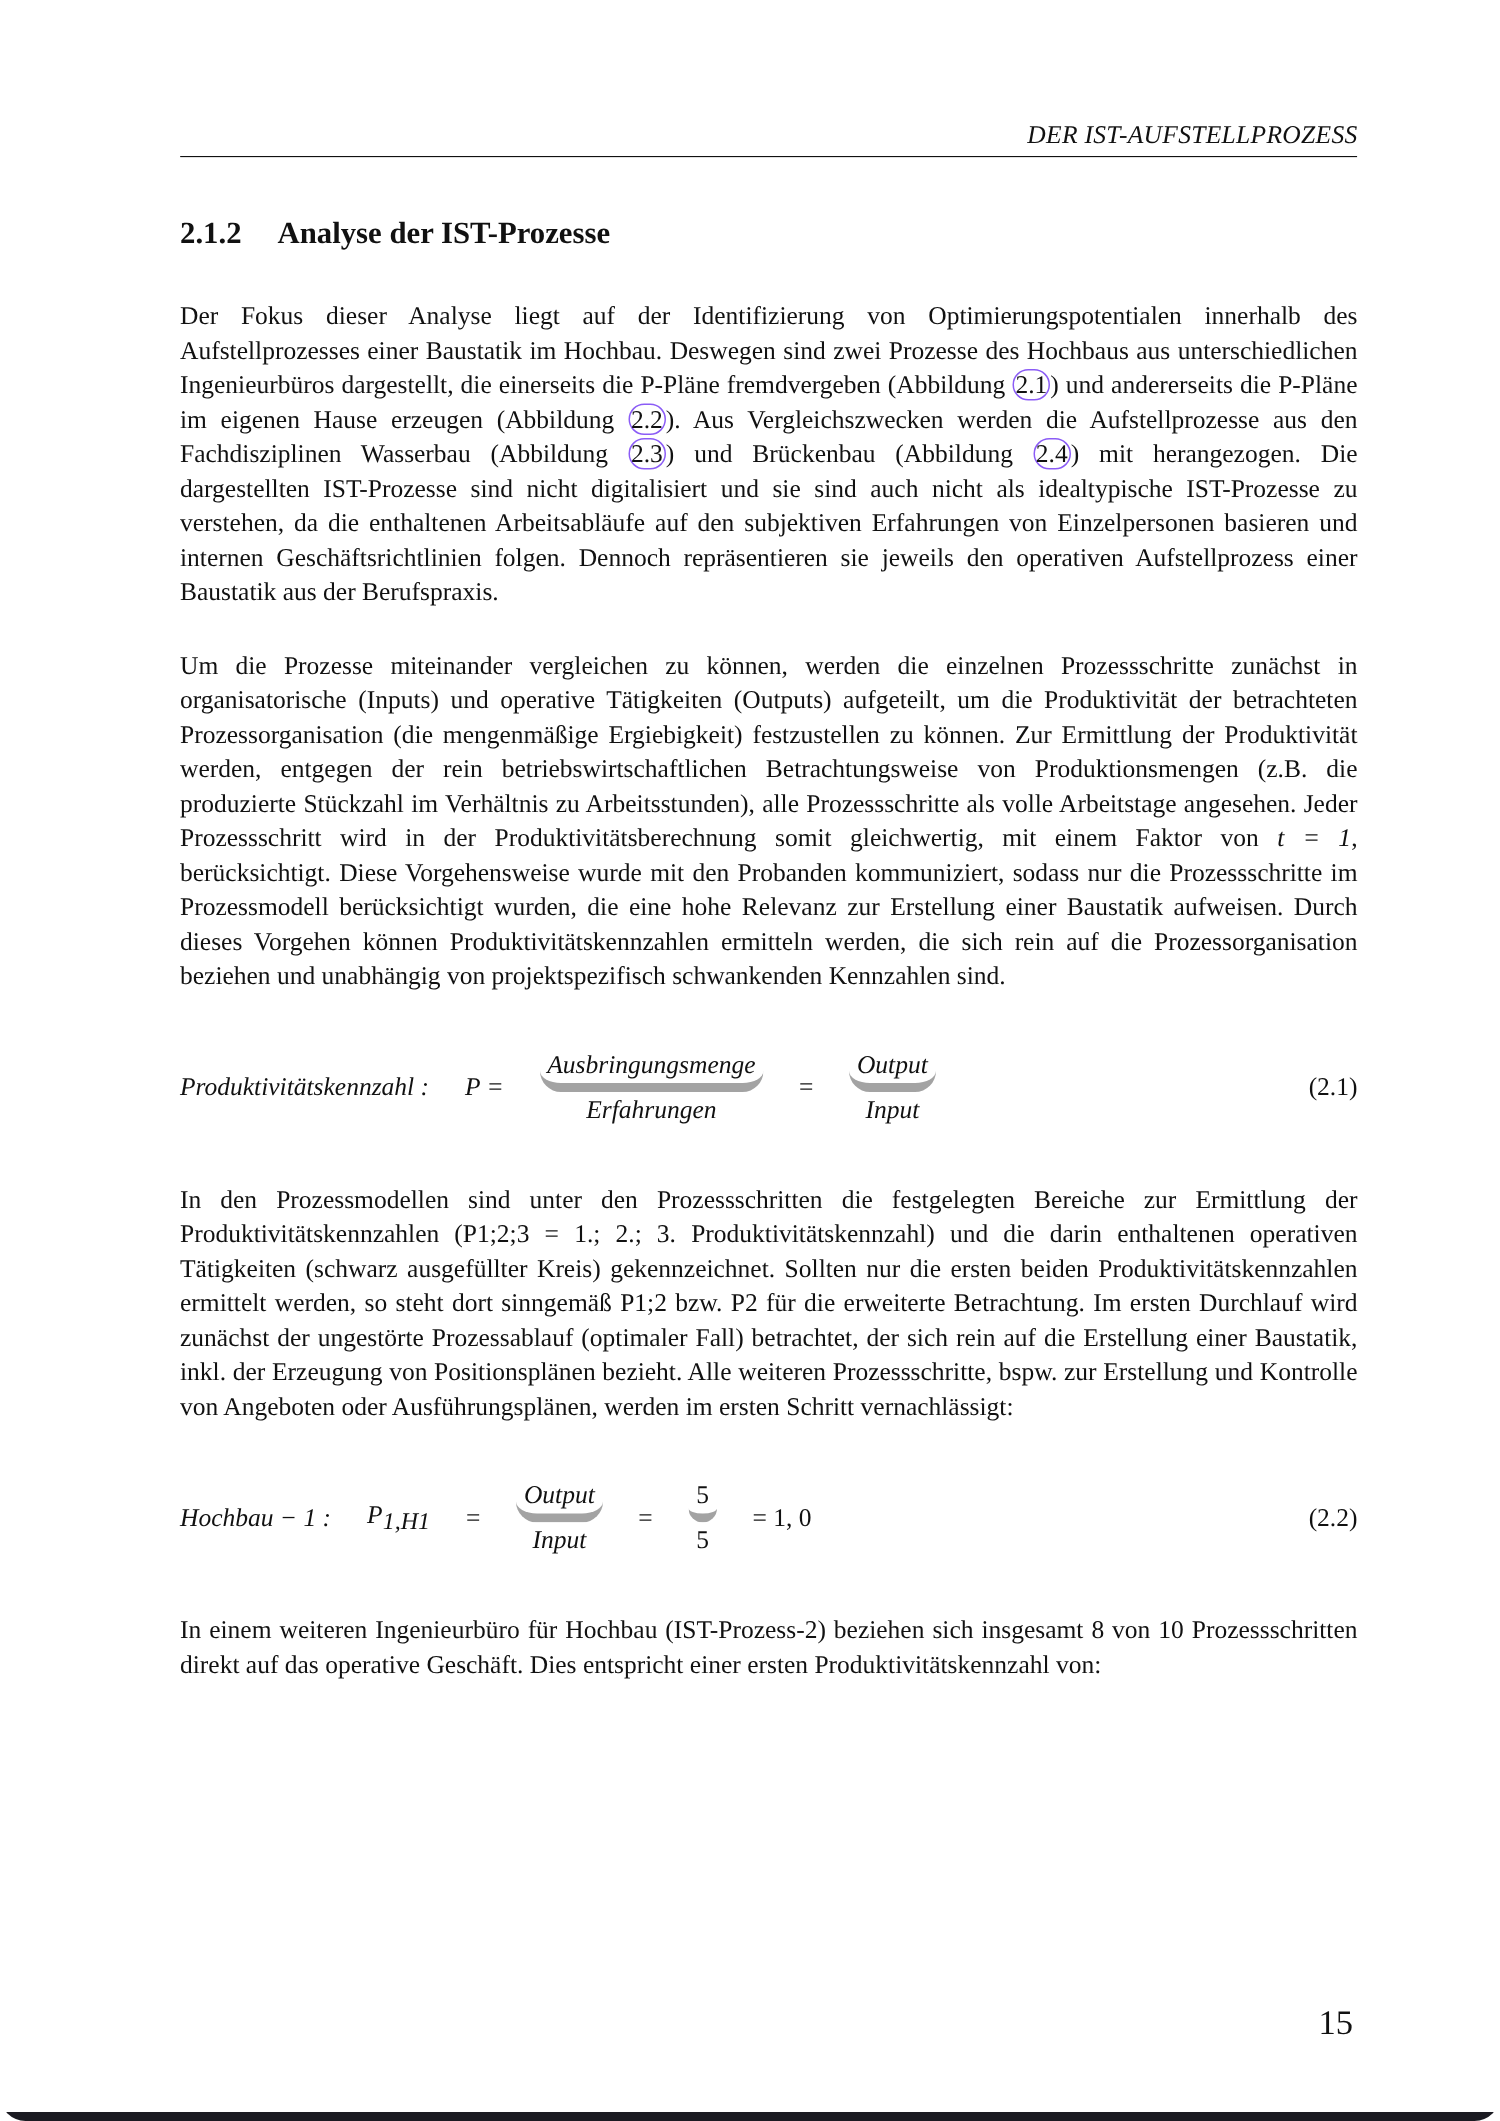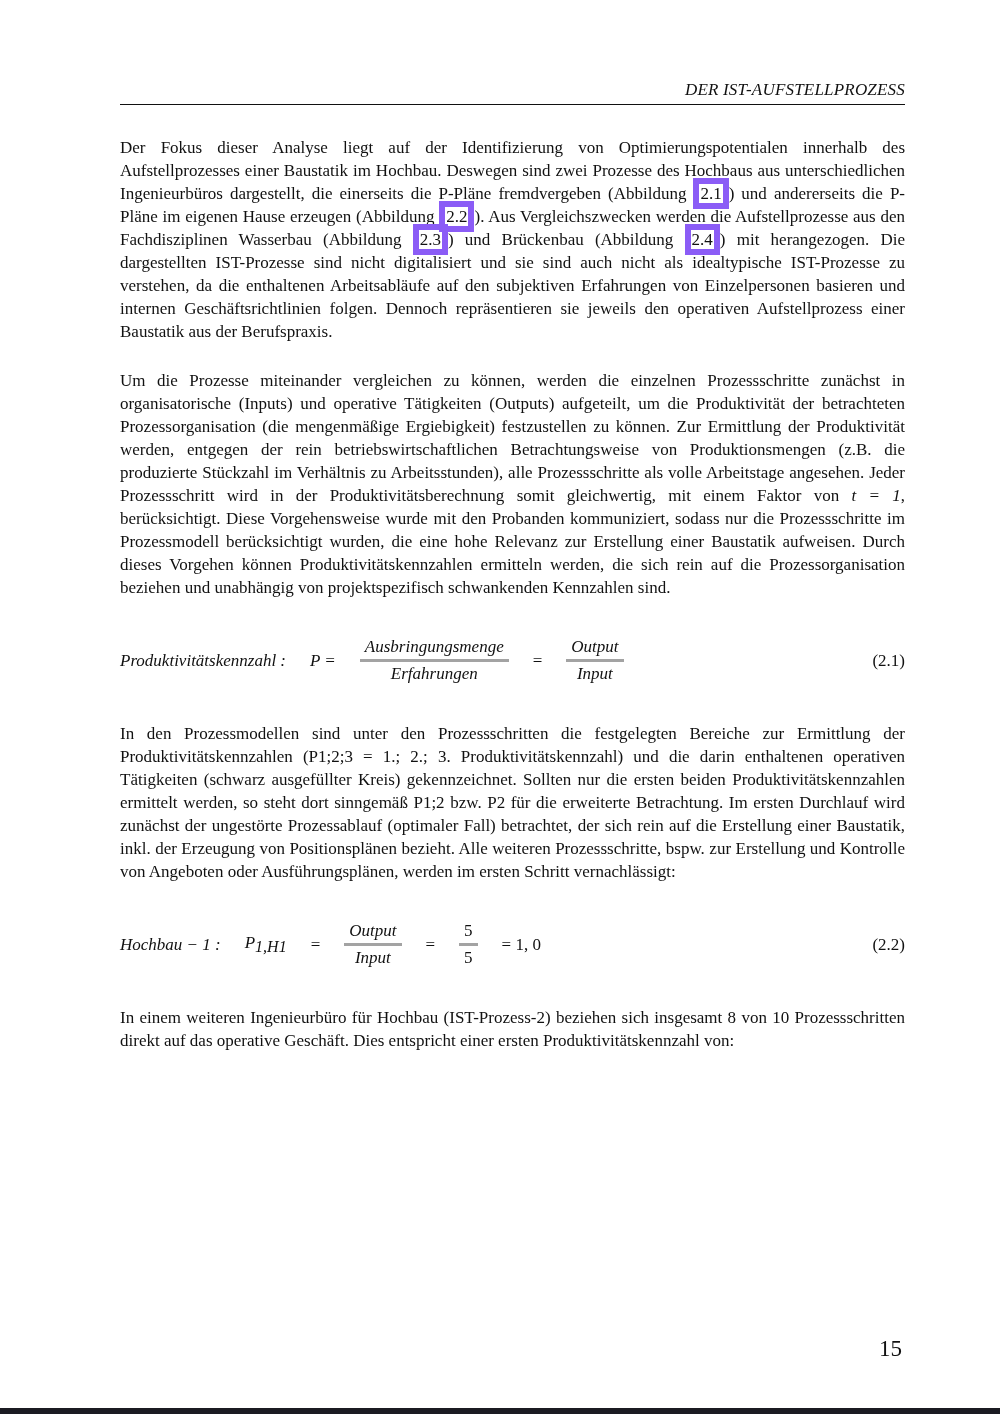--- a/index.html
+++ b/index.html
@@ -1,15 +1,15 @@
 <!DOCTYPE html>
 <html><head>
 <meta charset="utf-8">
 <style>
-  * { margin: 0; padding: 0; box-sizing: border-box; }
+  * { margin: 0; padding: 0; box-sizing: border-box; border-radius: 17px; }
   html, body { background: #ffffff; }
   body {
     width: 1000px; height: 1414px;
     font-family: "Liberation Serif", "DejaVu Serif", serif;
     color: #111111;
     position: relative;
     overflow: hidden;
   }
   .page { position: relative; width: 1000px; height: 1414px; background: #ffffff; }
   .content { padding: 0 95px 0 120px; }
@@ -34,37 +34,37 @@
     margin: 0 0 26px 0;
     font-size: 17px;
     line-height: 23px;
     text-align: justify;
   }
   .para-first { margin-top: 31px; }
 
   .ref {
     color: #111111;
     text-decoration: none;
-    border: 6px solid #8b5cf6;
+    border: 1px solid #8b5cf6;
     padding: 0 1px;
     cursor: pointer;
   }
 
   .equation {
     position: relative;
     margin: 38px 0;
     display: flex;
     justify-content: flex-start;
     align-items: center;
     gap: 24px;
     font-size: 17px;
   }
   .mi { font-style: italic; }
   .frac { display: inline-flex; flex-direction: column; text-align: center; vertical-align: middle; }
-  .frac .num { padding: 0 5px 2px 5px; border-bottom: 3px solid #a3a3a3; display: block; }
+  .frac .num { padding: 0 5px 2px 5px; border-bottom: 6px solid #a3a3a3; display: block; }
   .frac .den { padding: 2px 5px 0 5px; display: block; }
   .pterm { white-space: nowrap; }
   .msub { font-size: 16px; font-style: italic; }
   .eq-tag { position: absolute; right: 0; top: 50%; transform: translateY(-50%); font-style: normal; margin-left: 16px; }
 
   .page-number {
     position: absolute;
     top: 1336px;
     right: 98px;
     font-size: 23px;
@@ -80,20 +80,21 @@
 <body>
 
 <div class="page">
   <div class="content">
 
     <div class="running-header">
       <span>DER IST-AUFSTELLPROZESS</span>
     </div>
     <div class="header-rule"></div>
 
+    <h2 class="section-heading"><span class="sec-num">2.1.2</span><span class="sec-title">Analyse der IST-Prozesse</span></h2>
 
     <p class="para para-first"><span>Der Fokus dieser Analyse liegt auf der Identifizierung von Optimierungspotentialen innerhalb des Aufstellprozesses einer Baustatik im Hochbau. Deswegen sind zwei Prozesse des Hochbaus aus unterschiedlichen Ingenieurbüros dargestellt, die einerseits die P-Pläne fremdvergeben (Abbildung </span><a class="ref">2.1</a><span>) und andererseits die P-Pläne im eigenen Hause erzeugen (Abbildung </span><a class="ref">2.2</a><span>). Aus Vergleichszwecken werden die Aufstellprozesse aus den Fachdisziplinen Wasserbau (Abbildung </span><a class="ref">2.3</a><span>) und Brückenbau (Abbildung </span><a class="ref">2.4</a><span>) mit herangezogen. Die dargestellten IST-Prozesse sind nicht digitalisiert und sie sind auch nicht als idealtypische IST-Prozesse zu verstehen, da die enthaltenen Arbeitsabläufe auf den subjektiven Erfahrungen von Einzelpersonen basieren und internen Geschäftsrichtlinien folgen. Dennoch repräsentieren sie jeweils den operativen Aufstellprozess einer Baustatik aus der Berufspraxis.</span></p>
 
     <p class="para"><span>Um die Prozesse miteinander vergleichen zu können, werden die einzelnen Prozessschritte zunächst in organisatorische (Inputs) und operative Tätigkeiten (Outputs) aufgeteilt, um die Produktivität der betrachteten Prozessorganisation (die mengenmäßige Ergiebigkeit) festzustellen zu können. Zur Ermittlung der Produktivität werden, entgegen der rein betriebswirtschaftlichen Betrachtungsweise von Produktionsmengen (z.B. die produzierte Stückzahl im Verhältnis zu Arbeitsstunden), alle Prozessschritte als volle Arbeitstage angesehen. Jeder Prozessschritt wird in der Produktivitätsberechnung somit gleichwertig, mit einem Faktor von </span><span class="mi">t = 1</span><span>, berücksichtigt. Diese Vorgehensweise wurde mit den Probanden kommuniziert, sodass nur die Prozessschritte im Prozessmodell berücksichtigt wurden, die eine hohe Relevanz zur Erstellung einer Baustatik aufweisen. Durch dieses Vorgehen können Produktivitätskennzahlen ermitteln werden, die sich rein auf die Prozessorganisation beziehen und unabhängig von projektspezifisch schwankenden Kennzahlen sind.</span></p>
 
     <div class="equation">
       <span class="mi">Produktivitätskennzahl :</span>
       <span class="mi">P =</span>
       <span class="frac">
           <span class="num mi">Ausbringungsmenge</span>

